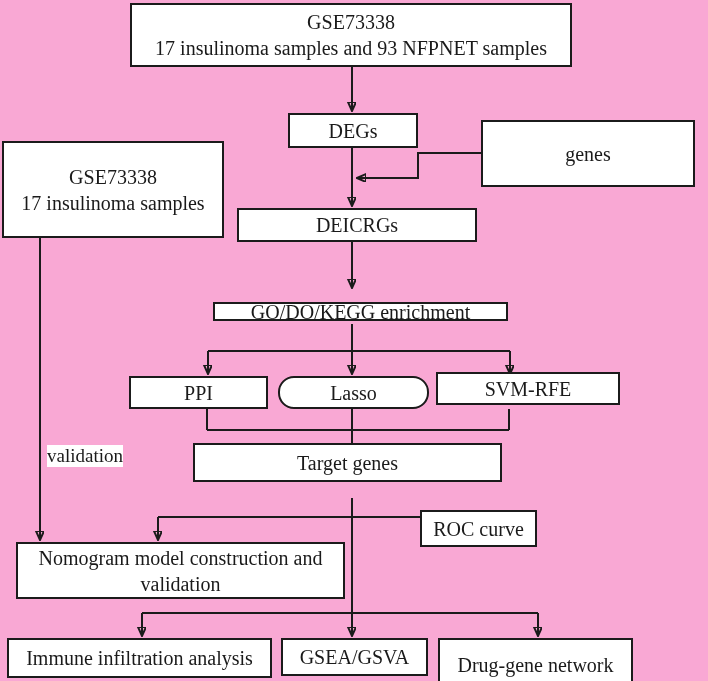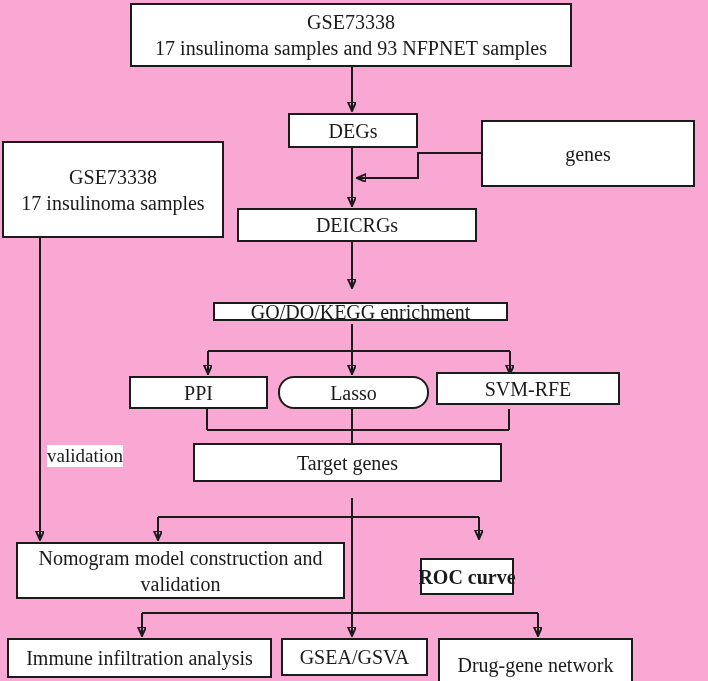--- a/index.html
+++ b/index.html
@@ -131,21 +131,21 @@
 
   <div class="node" style="left:193px; top:443px; width:309px; height:39px;">
     <span class="ln">Target genes</span>
   </div>
 
   <div class="node" style="left:3px; top:542px; width:329px; height:57px;margin-left:13px;">
     <span class="ln">Nomogram model construction and</span>
     <span class="ln">validation</span>
   </div>
 
-  <div class="node" style="left:420px; top:558px; width:94px; height:37px;font-weight:bold;">
+  <div class="node" style="left:420px; top:510px; width:117px; height:37px;">
     <span class="ln">ROC curve</span>
   </div>
 
   <div class="node" style="left:7px; top:638px; width:265px; height:40px;">
     <span class="ln">Immune infiltration analysis</span>
   </div>
 
   <div class="node" style="left:281px; top:638px; width:147px; height:38px;">
     <span class="ln">GSEA/GSVA</span>
   </div>

